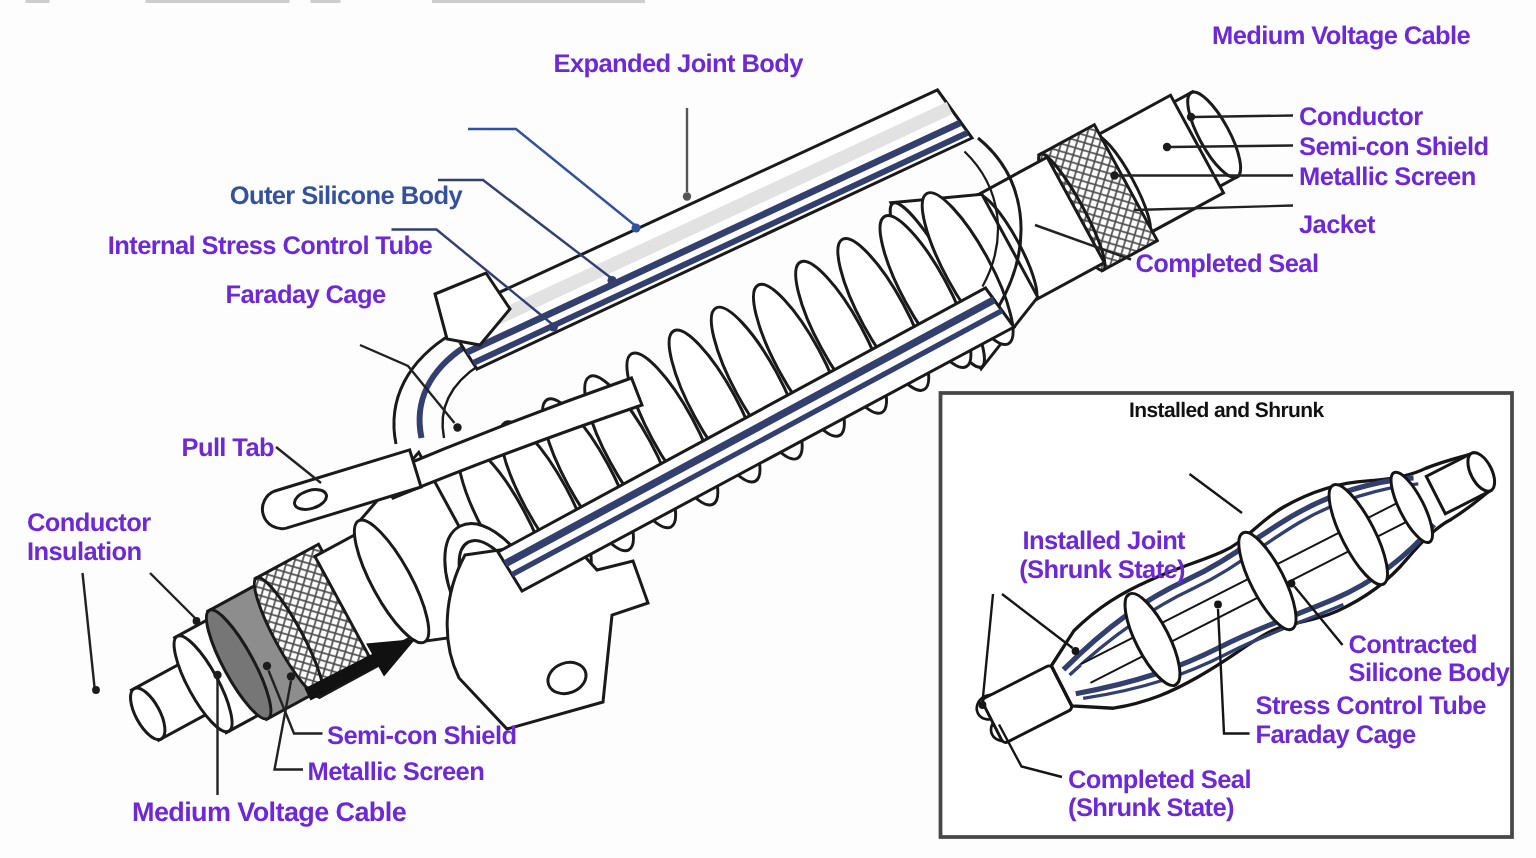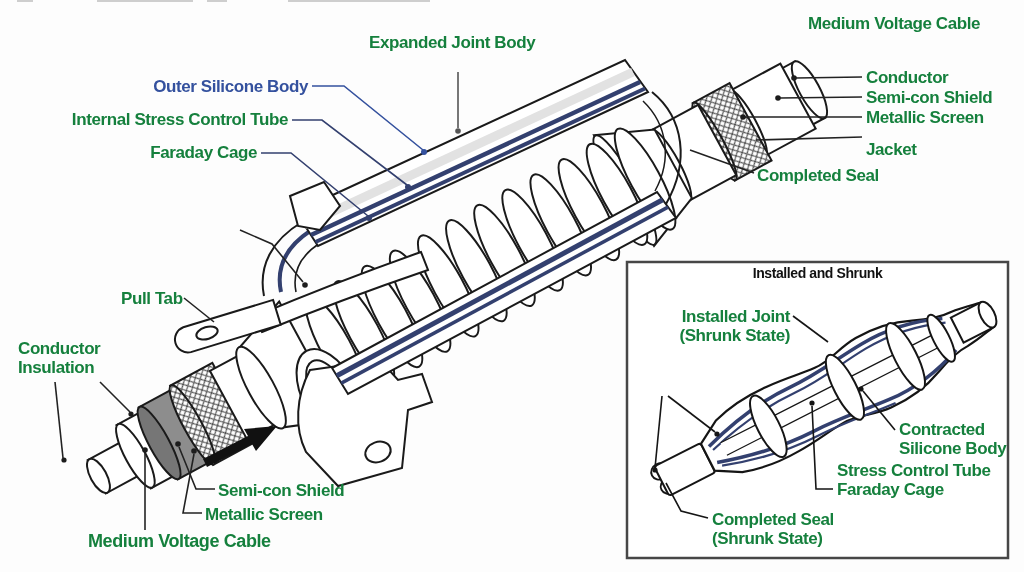--- a/index.html
+++ b/index.html
@@ -1,23 +1,23 @@
 <!DOCTYPE html>
 <html><head>
 <meta charset="utf-8">
 <style>
   html,body{margin:0;padding:0;}
   body{width:1024px;height:572px;position:relative;background:#fdfdfd;overflow:hidden;
        font-family:"Liberation Sans",sans-serif;}
   #stage{position:absolute;inset:0;width:1024px;height:572px;}
   svg{position:absolute;left:0;top:0;}
-  .lbl{position:absolute;font-weight:700;font-size:17px;line-height:1.13;color:#15803d;
+  .lbl{position:absolute;font-weight:700;font-size:17px;line-height:1.13;color:#6d28d9;
        letter-spacing:-0.4px;white-space:nowrap;}
   .lbl.blue{color:#34519e;}
-  .lbl.right{text-align:right;}
+  .lbl.right{text-align:right;margin-top:44px;}
   .lbl.center{}
   .lbl.big{font-size:18px;}
   .inset-title{position:absolute;left:627px;top:265px;width:381px;text-align:center;
        font-weight:700;font-size:14px;color:#111;letter-spacing:-0.4px;}
   .remnant{position:absolute;top:0;height:2px;background:#a8a8a8;opacity:.55;}
 </style>
 </head>
 <body>
 
 <div id="stage">

